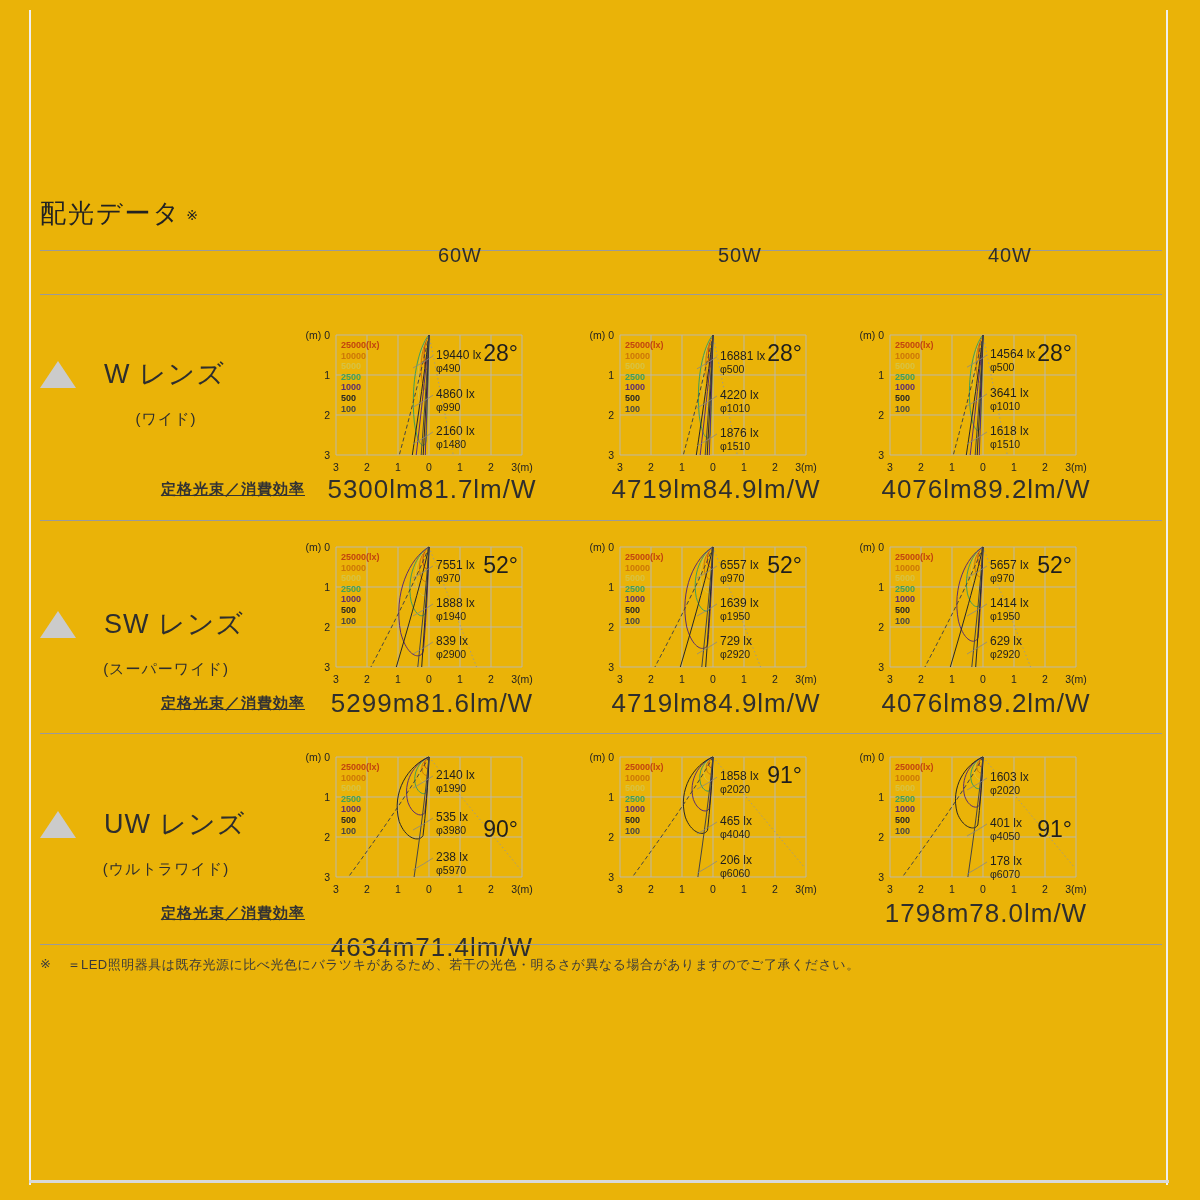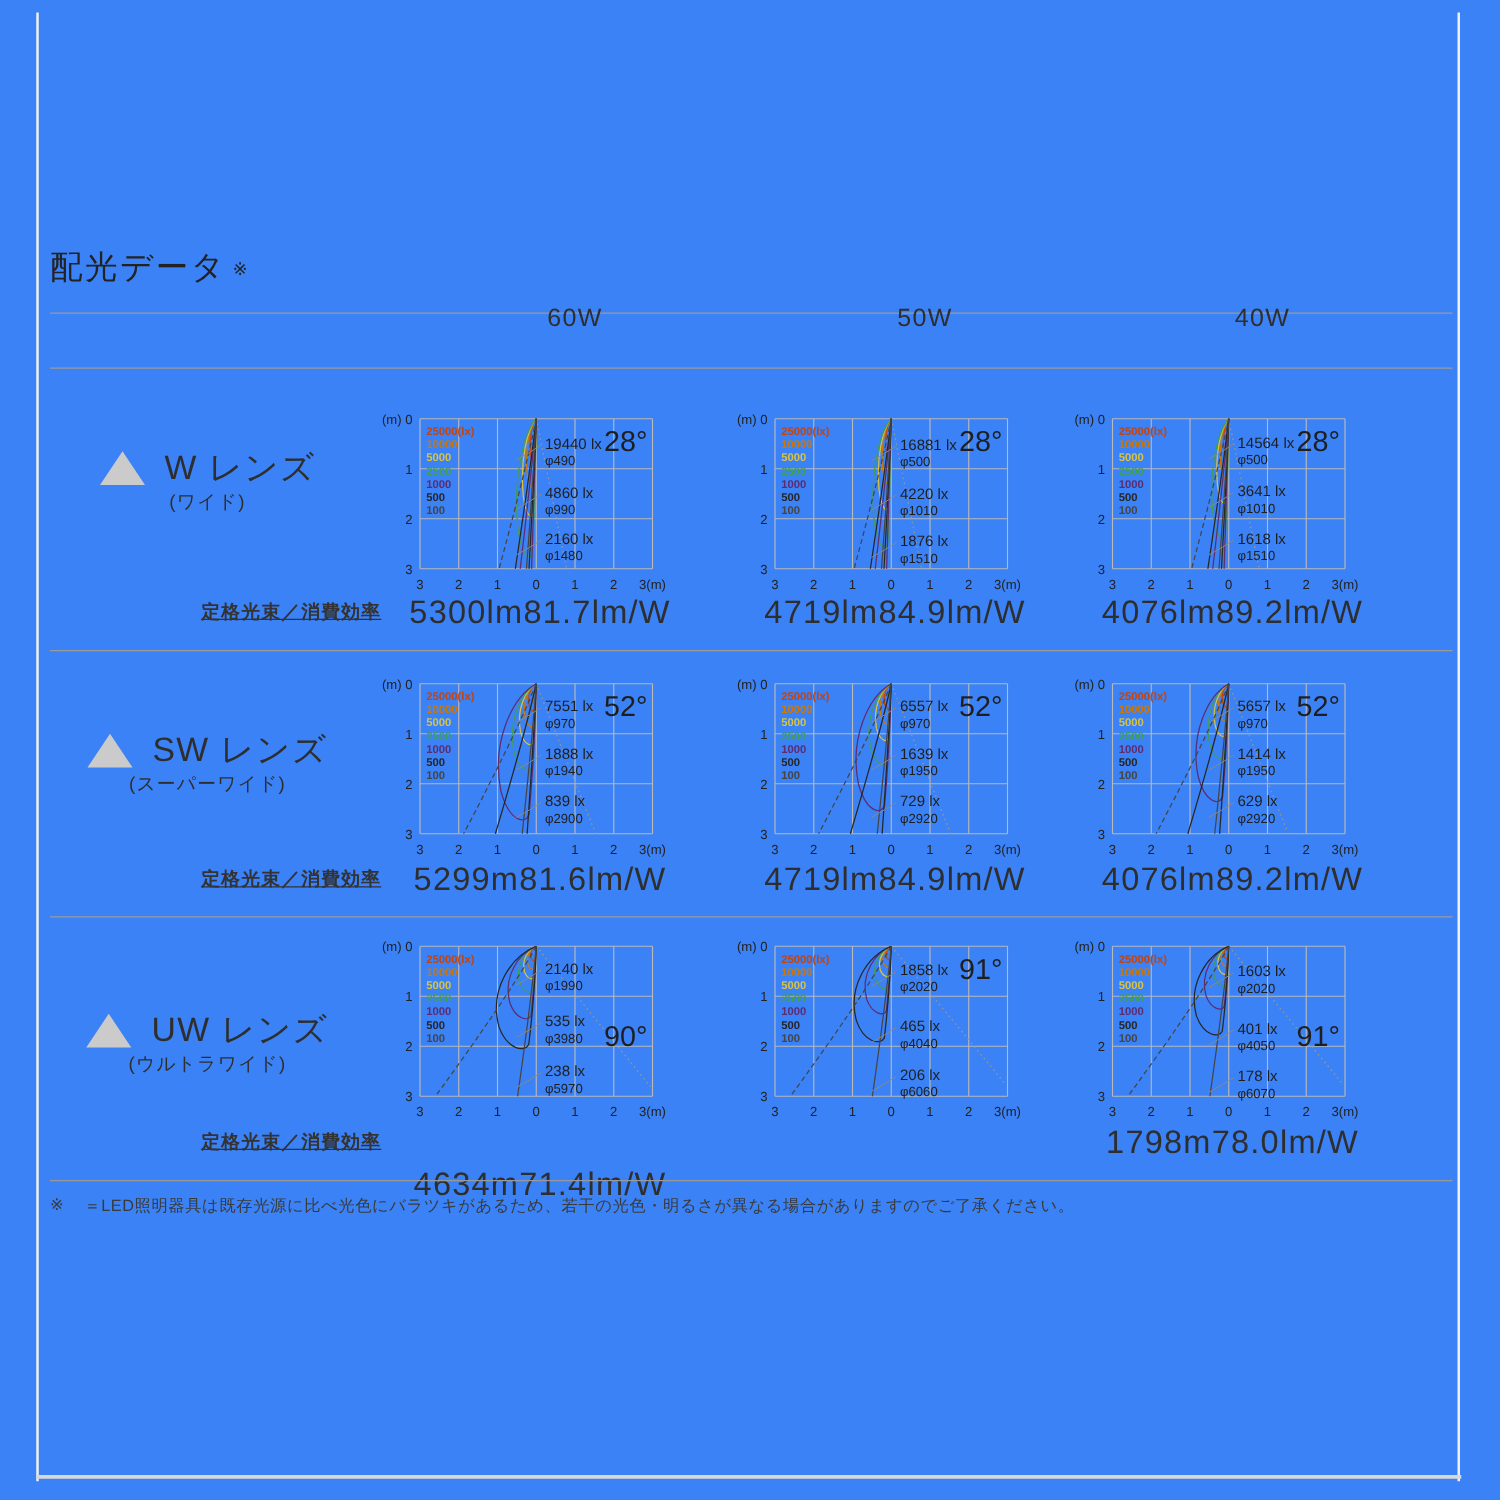--- a/index.html
+++ b/index.html
@@ -1,28 +1,28 @@
 <!DOCTYPE html>
 <html><head>
 <meta charset="utf-8">
 <style>
   html,body{margin:0;padding:0;background:#fff;}
   body{font-family:"Liberation Sans","DejaVu Sans",sans-serif;color:#2b2b2b;-webkit-font-smoothing:antialiased;}
-  .page{position:relative;width:1200px;height:1200px;background:#3b82f6;overflow:hidden;}
+  .page{position:relative;width:1200px;height:1200px;background:#eab308;overflow:hidden;}
   .frame-v{position:absolute;top:10px;height:1175px;width:2px;background:#efefef;}
   .frame-b{position:absolute;left:29px;top:1180px;width:1140px;height:3px;background:#d9d9d9;}
   .title{position:absolute;left:40px;top:196px;font-size:26px;color:#222;letter-spacing:2px;}
   .title .note{font-size:14px;position:relative;top:-2px;margin-left:5px;letter-spacing:0;}
   .hline{position:absolute;left:40px;width:1122px;height:1px;background:#9a9a9a;}
   .col-header{position:absolute;top:244px;width:130px;text-align:right;font-size:20px;color:#2e2e2e;letter-spacing:1px;}
   .lens-block{position:absolute;left:40px;width:252px;text-align:center;color:#2e2e2e;}
-  .lens-top{display:flex;align-items:center;justify-content:center;gap:16px;}
+  .lens-top{display:flex;align-items:center;justify-content:flex-start;gap:28px;}
   .tri{width:0;height:0;border-left:18px solid transparent;border-right:18px solid transparent;border-bottom:27px solid #cbcbcb;}
   .lens-name{font-size:27px;letter-spacing:1px;}
-  .lens-sub{font-size:15px;margin-top:0;letter-spacing:1px;}
+  .lens-sub{font-size:15px;margin-top:18px;letter-spacing:1px;}
   .spec-caption{position:absolute;left:55px;width:250px;text-align:right;font-size:15px;font-weight:bold;color:#333;letter-spacing:1px;text-decoration:underline;}
   .chart{position:absolute;width:260px;height:150px;}
   .chart svg{font-family:inherit;}
   .lumen{position:absolute;width:268px;display:flex;justify-content:center;padding:0 6px;box-sizing:border-box;font-size:26px;color:#2e2e2e;letter-spacing:1px;}
   .footnote{position:absolute;left:40px;top:956px;width:1120px;font-size:13px;color:#3a3a3a;display:flex;gap:16px;letter-spacing:0.5px;}
 </style>
 </head>
 <body>
 
 <div class="page">
@@ -218,21 +218,21 @@
   <div class="lumen" style="left:582px;top:474px">
     <span>4719lm</span>
     <span>84.9lm/W</span>
   </div>
   <div class="lumen" style="left:852px;top:474px">
     <span>4076lm</span>
     <span>89.2lm/W</span>
   </div>
   <div class="hline" style="top:520px"></div>
 
-  <div class="lens-block" style="top:582px">
+  <div class="lens-block" style="top:606px">
     <div class="lens-top">
       <span class="tri"></span>
       <span class="lens-name">SW レンズ</span>
     </div>
     <div class="lens-sub">(スーパーワイド)</div>
   </div>
   <div class="spec-caption" style="top:694px">定格光束／消費効率</div>
   <div class="chart" style="left:300px;top:537px"><svg width="260" height="150" viewBox="0 0 260 150">
         <g stroke="#b9b9b9" stroke-width="0.9">
           <line x1="36" y1="10" x2="36" y2="130"></line>

